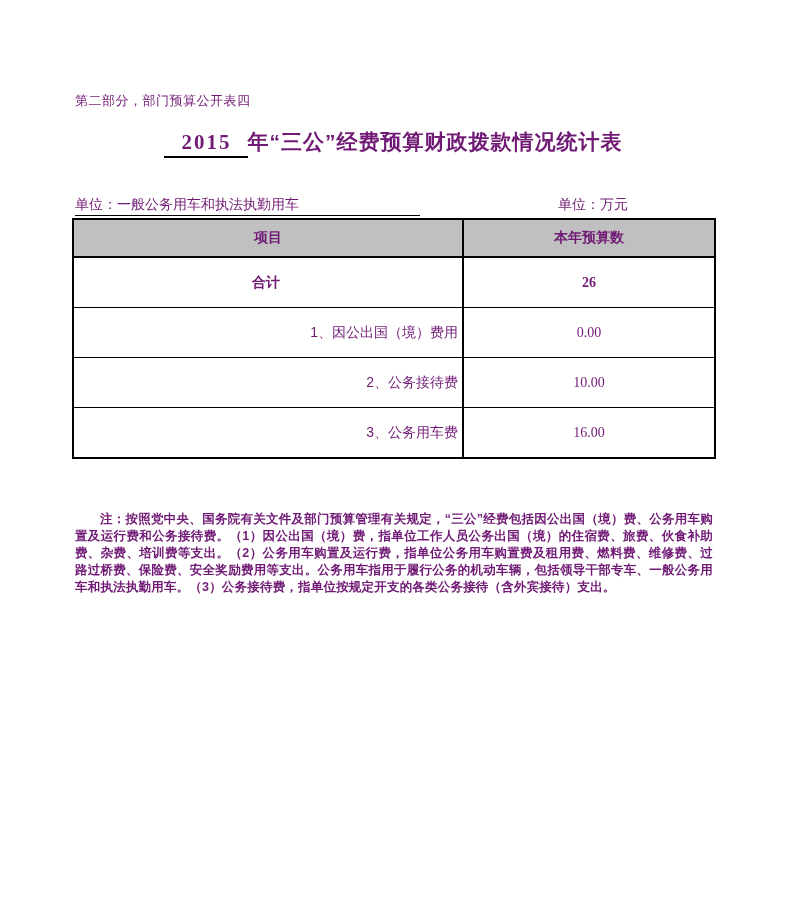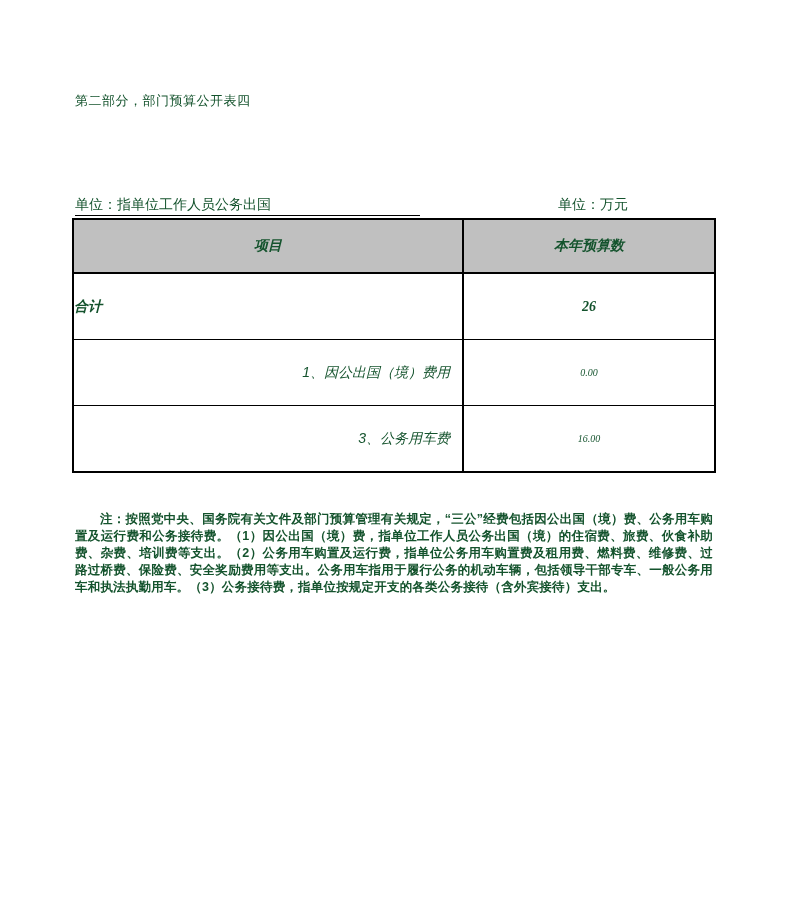--- a/index.html
+++ b/index.html
@@ -1,21 +1,21 @@
 <!DOCTYPE html>
 <html><head>
 <meta charset="utf-8">
 <style>
   html, body { margin: 0; padding: 0; background: #ffffff; }
   .page {
     position: relative;
     width: 786px;
     height: 907px;
     background: #ffffff;
-    color: #14532d;
+    color: #701a75;
     font-family: "Liberation Sans", "DejaVu Sans", sans-serif;
     overflow: hidden;
   }
   .part-label {
     position: absolute;
     left: 75px;
     top: 92px;
     font-size: 13px;
     letter-spacing: 0.5px;
   }
@@ -62,42 +62,41 @@
     top: 218px;
     left: 72px;
     width: 642px;
     border-collapse: collapse;
     table-layout: fixed;
   }
   table.budget col.c1 { width: 390px; }
   table.budget col.c2 { width: 252px; }
   table.budget td, table.budget th {
     border: 1px solid #000;
-    padding: 12px;
+    padding: 4px;
     vertical-align: middle;
-    font-style: italic;
   }
   table.budget { border: 2px solid #000; }
   tr.head th {
     height: 28px;
     background: #c0c0c0;
     font-size: 14px;
     font-weight: bold;
     text-align: center;
     border-bottom: 2px solid #000;
   }
   tr.head th.first { border-right: 2px solid #000; }
   tr.data td { height: 41px; font-size: 14px; }
   tr.data td.label { text-align: right; padding-left: 3px; }
   tr.data td.label.indent { padding-left: 48px; }
-  tr.data td.label.center { text-align: left; font-weight: bold; padding-left: 0; }
+  tr.data td.label.center { text-align: center; font-weight: bold; padding-left: 0; }
   tr.data td.value {
     text-align: center;
     font-family: "Liberation Serif", "DejaVu Serif", serif;
-    font-size: 10px;
+    font-size: 14px;
     border-left: 2px solid #000;
   }
   tr.data td.value.bold { font-weight: bold; font-size: 14px; }
   .note {
     position: absolute;
     top: 511px;
     left: 75px;
     width: 638px;
     font-size: 12.5px;
     font-weight: bold;
@@ -107,23 +106,26 @@
     letter-spacing: 0.2px;
   }
 </style>
 </head>
 <body>
 
 <div class="page">
 
   <div class="part-label">第二部分，部门预算公开表四</div>
 
+  <div class="doc-title">
+    <span class="year">2015</span><span>年“三公”经费预算财政拨款情况统计表</span>
+  </div>
 
   <div class="unit-line">
-    <span class="unit-left">单位：指单位工作人员公务出国</span>
+    <span class="unit-left">单位：一般公务用车和执法执勤用车</span>
     <span class="unit-right">单位：万元</span>
   </div>
 
   <table class="budget">
     <colgroup>
         <col class="c1">
         <col class="c2">
       </colgroup>
     <tbody>
         <tr class="head">
@@ -132,20 +134,24 @@
     </tr>
     <tr class="data">
       <td class="label center">合计</td>
       <td class="value bold">26</td>
     </tr>
     <tr class="data">
       <td class="label">1、因公出国（境）费用</td>
       <td class="value">0.00</td>
     </tr>
     <tr class="data">
+      <td class="label">2、公务接待费</td>
+      <td class="value">10.00</td>
+    </tr>
+    <tr class="data">
       <td class="label">3、公务用车费</td>
       <td class="value">16.00</td>
     </tr>
   </tbody>
     </table>
 
   <div class="note">注：按照党中央、国务院有关文件及部门预算管理有关规定，“三公”经费包括因公出国（境）费、公务用车购置及运行费和公务接待费。（1）因公出国（境）费，指单位工作人员公务出国（境）的住宿费、旅费、伙食补助费、杂费、培训费等支出。（2）公务用车购置及运行费，指单位公务用车购置费及租用费、燃料费、维修费、过路过桥费、保险费、安全奖励费用等支出。公务用车指用于履行公务的机动车辆，包括领导干部专车、一般公务用车和执法执勤用车。（3）公务接待费，指单位按规定开支的各类公务接待（含外宾接待）支出。</div>
 
 </div>
 

